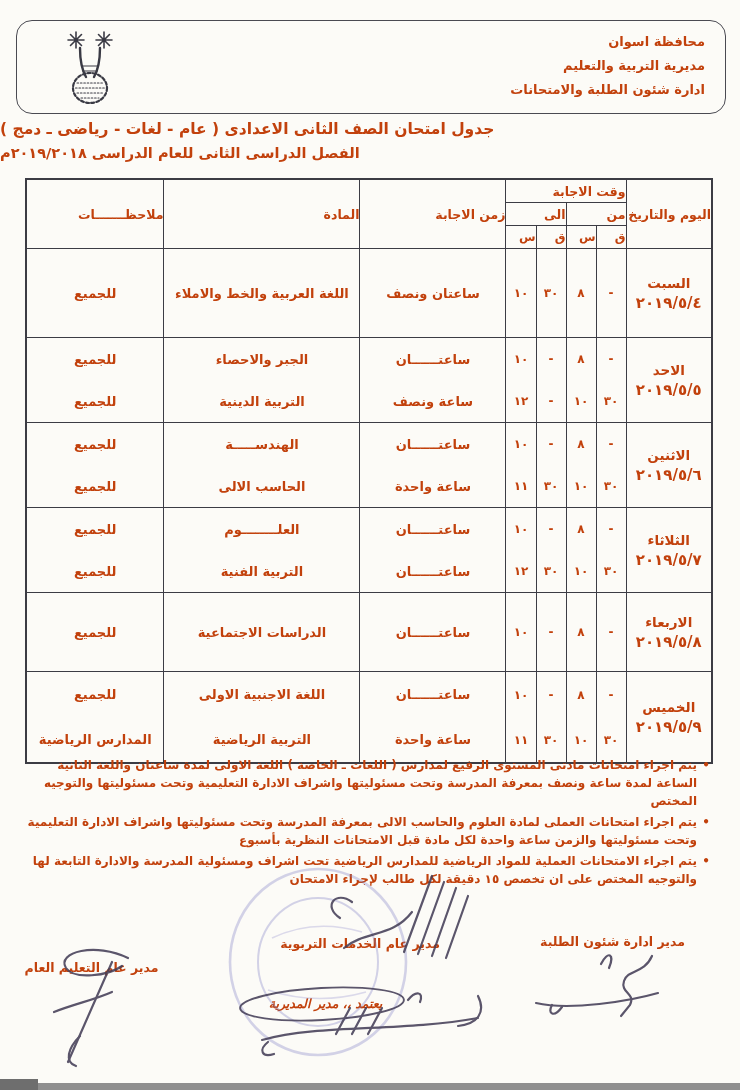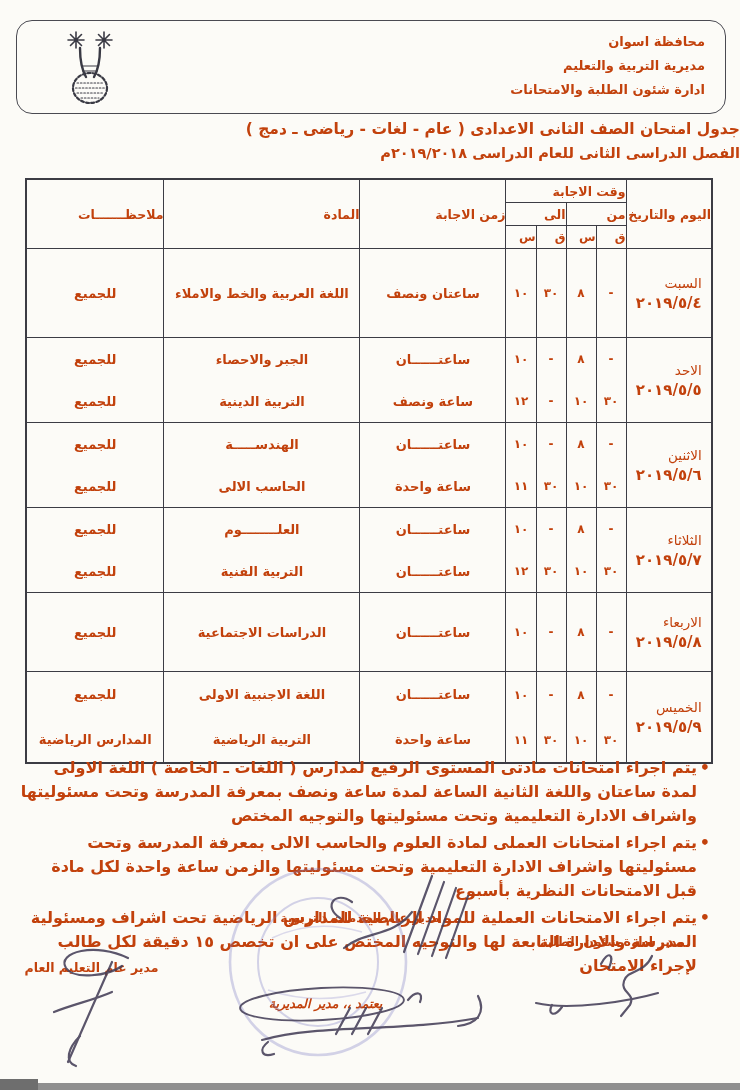--- a/index.html
+++ b/index.html
@@ -13,55 +13,55 @@
   .letterhead{
     position:absolute; top:20px; right:14px; width:708px; height:92px;
     border:1.7px solid #4a4a52; border-radius:16px;
   }
   .org-lines{
     position:absolute; top:9px; right:20px; text-align:right;
     font-size:13px; font-weight:700; line-height:1.85; letter-spacing:.2px;
   }
   .emblem{position:absolute; left:32px; top:5px;}
   
-  .title-block{position:absolute; top:120px; right:0; width:740px; text-align:right;}
+  .title-block{position:absolute; top:120px; right:0; width:740px; text-align:left;}
   .title-1{font-size:15.5px; font-weight:700;}
   .title-2{font-size:14.5px; font-weight:700; margin-top:7px;}
   
   table.schedule{
     position:absolute; top:178px; right:27px; width:686px;
     border-collapse:collapse; table-layout:fixed;
     border:2.4px solid #3c3c44;
   }
   .schedule th,.schedule td{
     border:1.6px solid #3c3c44; padding:0; text-align:center;
     vertical-align:middle; font-weight:700; font-size:13px;
   }
   .schedule thead th{height:22px; font-size:12.5px;text-align:right;}
   .schedule thead .small-h{font-size:12px;}
   tr.rh88>td{height:88px;} tr.rh84>td{height:84px;}
   tr.rh78>td{height:78px;} tr.rh90>td{height:90px;}
   .stack2{display:flex; flex-direction:column; justify-content:space-around; align-items:center; height:100%;}
   .stack1{display:flex; align-items:center; justify-content:center; height:100%;}
-  .day-name{font-size:13.5px; font-weight:400;text-align:right;}
+  .day-name{font-size:13.5px; font-weight:700;}
   .day-date{font-size:15px; font-weight:700; margin-top:3px;}
   .num{font-size:12px;}
   
   .notes{position:absolute; top:756px; right:20px; width:702px;}
   .notes-title{font-size:13px; font-weight:700; margin-bottom:2px;}
   .notes ul{margin:0; padding:0 10px 0 0; list-style:none;}
   .notes li{
     position:relative; padding-right:13px; margin-bottom:3px;
-    font-size:16px; font-weight:700; line-height:1.5; text-align:right;
+    font-size:12px; font-weight:700; line-height:1.5; text-align:right;
   }
   .notes li::before{content:"•"; position:absolute; right:0; top:0;}
   
   .sig-label{position:absolute; font-size:12.5px; font-weight:700; text-align:center; z-index:2;}
   .lbl-student{top:934px; left:520px; width:185px;}
-  .lbl-services{top:910px; left:265px; width:190px;}
+  .lbl-services{top:936px; left:265px; width:190px;}
   .lbl-general{top:960px; left:24px;  width:135px;text-align:center;}
   .lbl-approve{top:996px; left:248px; width:155px; z-index:3;font-style:italic;}
   .lbl-name{top:1104px; left:296px; width:168px;}
   .overlay{position:absolute; inset:0; z-index:4; pointer-events:none;}
   
   .scan-strip{position:absolute; bottom:0; left:0; width:740px; height:7px; background:#8f8f8f; z-index:6;}
   .scan-strip-corner{position:absolute; bottom:0; left:0; width:38px; height:11px; background:#6e6e6e; z-index:7;}
 </style>
 </head>
 <body>

